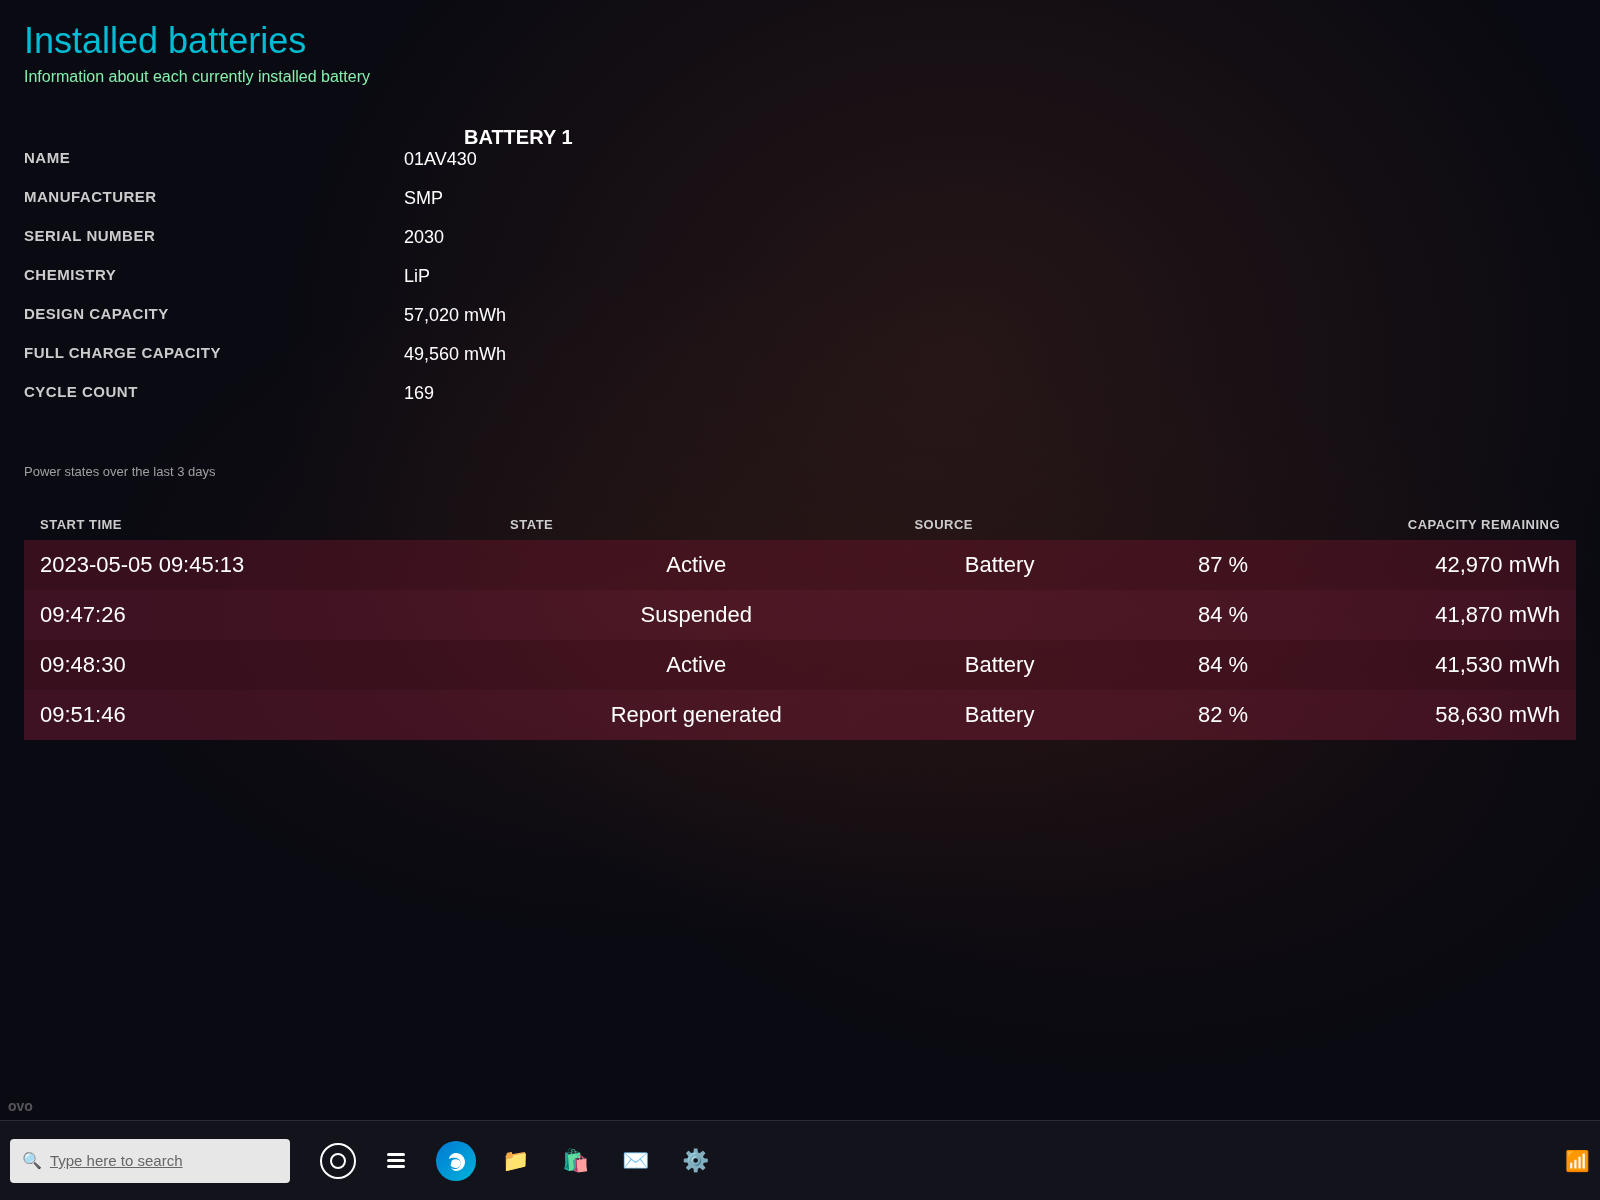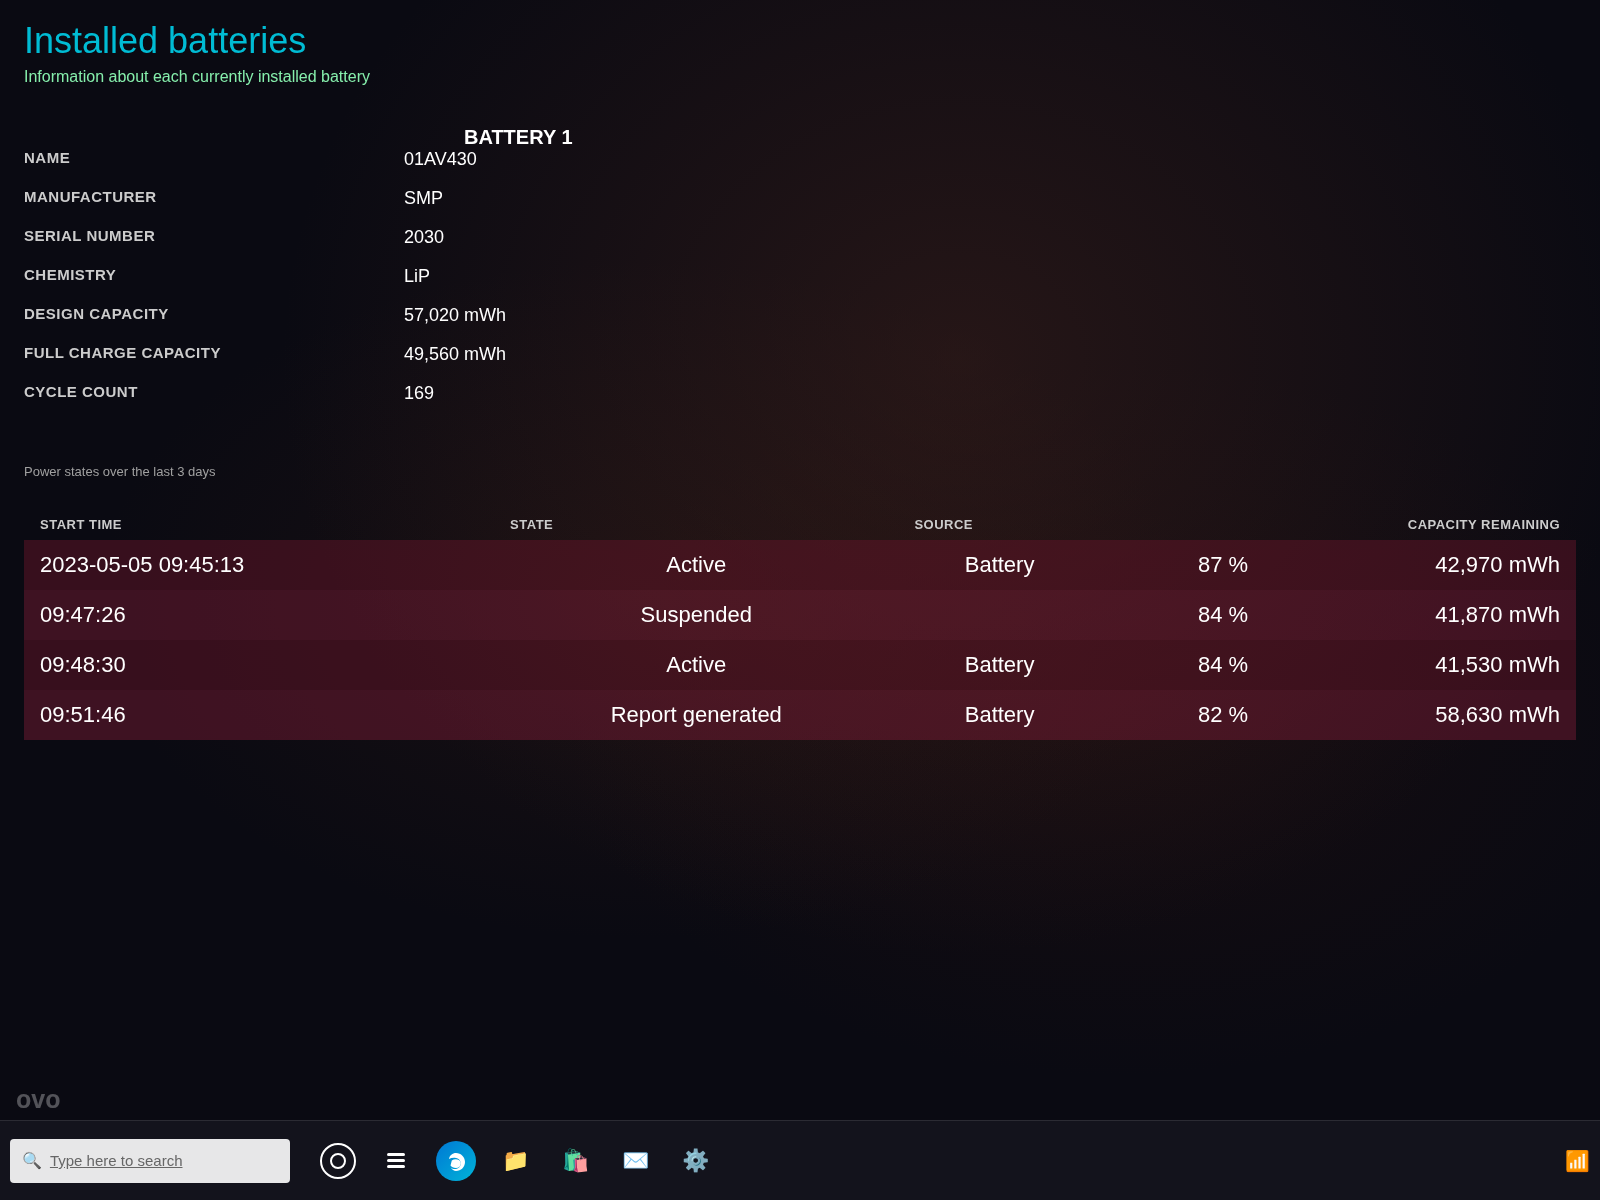--- a/index.html
+++ b/index.html
@@ -226,23 +226,23 @@
     .taskbar-battery-icon {
       color: #00cc44;
       font-size: 20px;
     }
 
     .brand-text {
       position: absolute;
       bottom: 82px;
       left: 0;
       color: rgba(255,255,255,0.3);
-      font-size: 25px;
+      font-size: 14px;
       font-weight: 700;
-      padding: 4px 16px;
+      padding: 4px 8px;
       text-align: center;
     }
 
     .dot-icon {
       width: 36px;
       height: 36px;
       border: 2px solid white;
       border-radius: 50%;
       display: flex;
       align-items: center;

